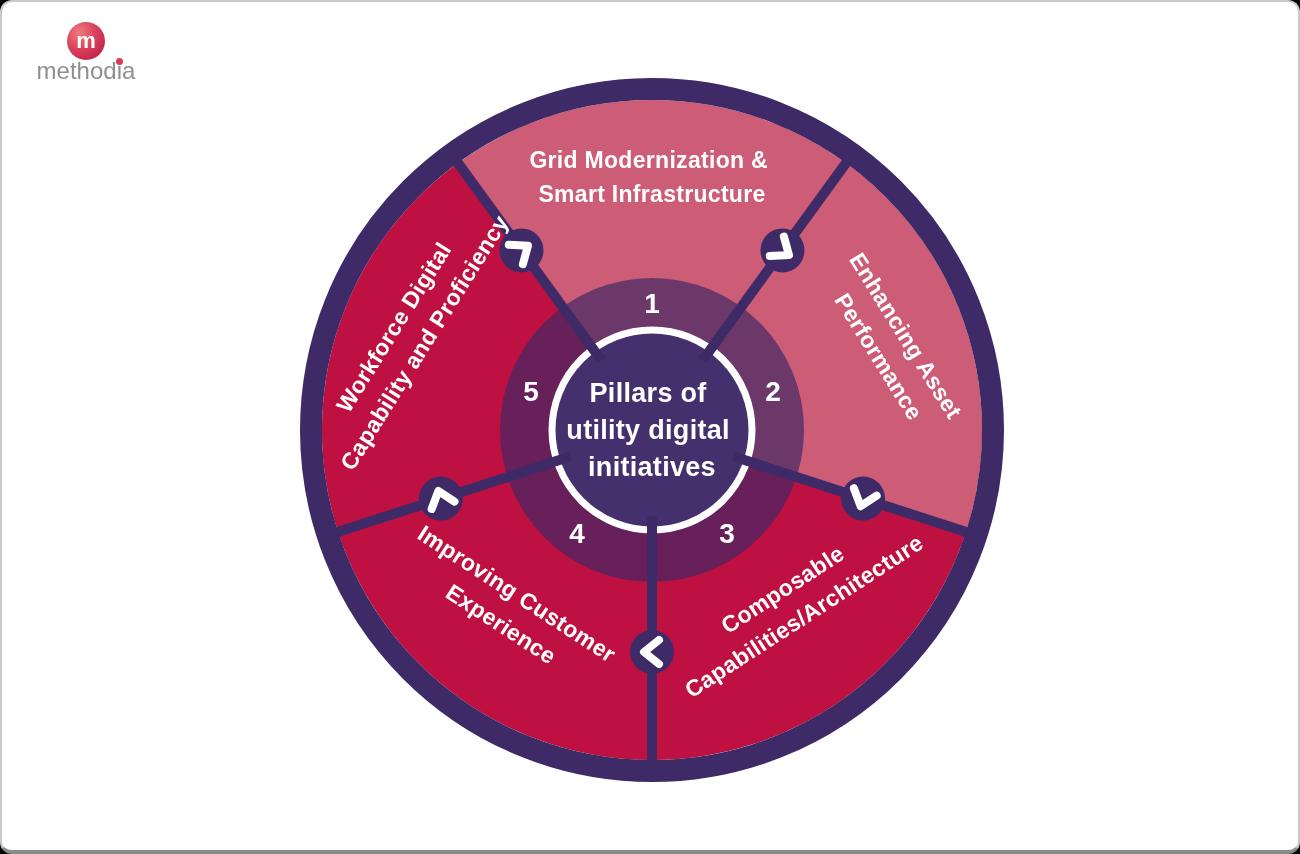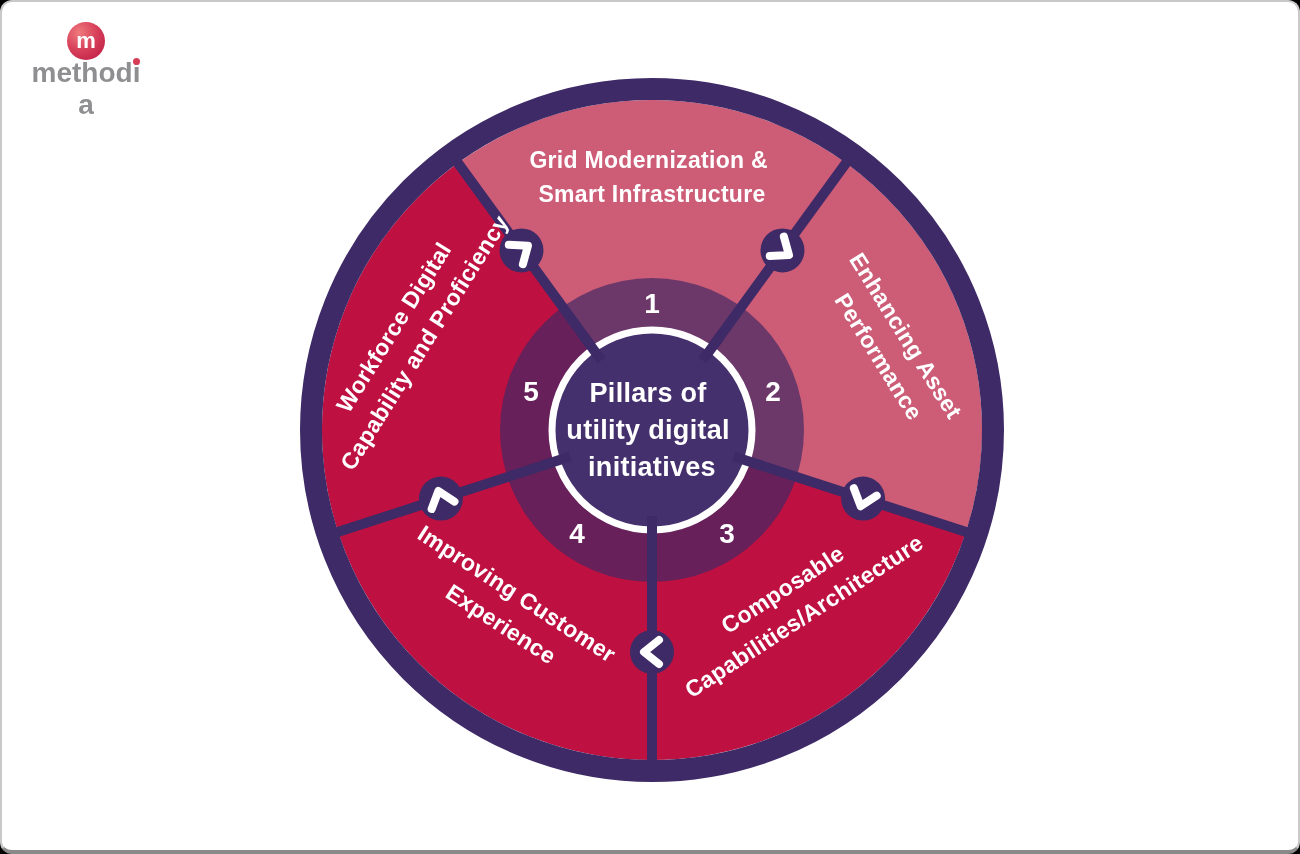--- a/index.html
+++ b/index.html
@@ -21,21 +21,21 @@
   
   .logo{position:absolute;left:28px;top:20px;width:112px;text-align:center;}
   .logo-mark{
     width:38px;height:38px;border-radius:50%;
     margin:0 auto;
     background:radial-gradient(circle at 32% 28%, #ef7a7d 0%, #d8415b 45%, #b91641 100%);
     color:#fff;font-weight:bold;font-size:22px;line-height:38px;text-align:center;
   }
   .logo-wordmark{
     margin-top:-3px;
-    font-size:28px;font-weight:bold;color:#8f8f92;letter-spacing:0px;
+    font-size:24px;font-weight:normal;color:#8f8f92;letter-spacing:0px;
   }
   .logo-i{position:relative;display:inline-block;}
   .logo-i::after{
     content:"";position:absolute;top:1px;left:50%;margin-left:-3.5px;
     width:7px;height:7px;border-radius:50%;background:#d63c55;
   }
   
   .wheel{position:absolute;left:295px;top:73px;width:710px;height:710px;}
   .seg-label{font-size:23px;font-weight:700;fill:#ffffff;letter-spacing:0.3px;}
   .seg-number{font-size:28px;font-weight:700;fill:#ffffff;}

